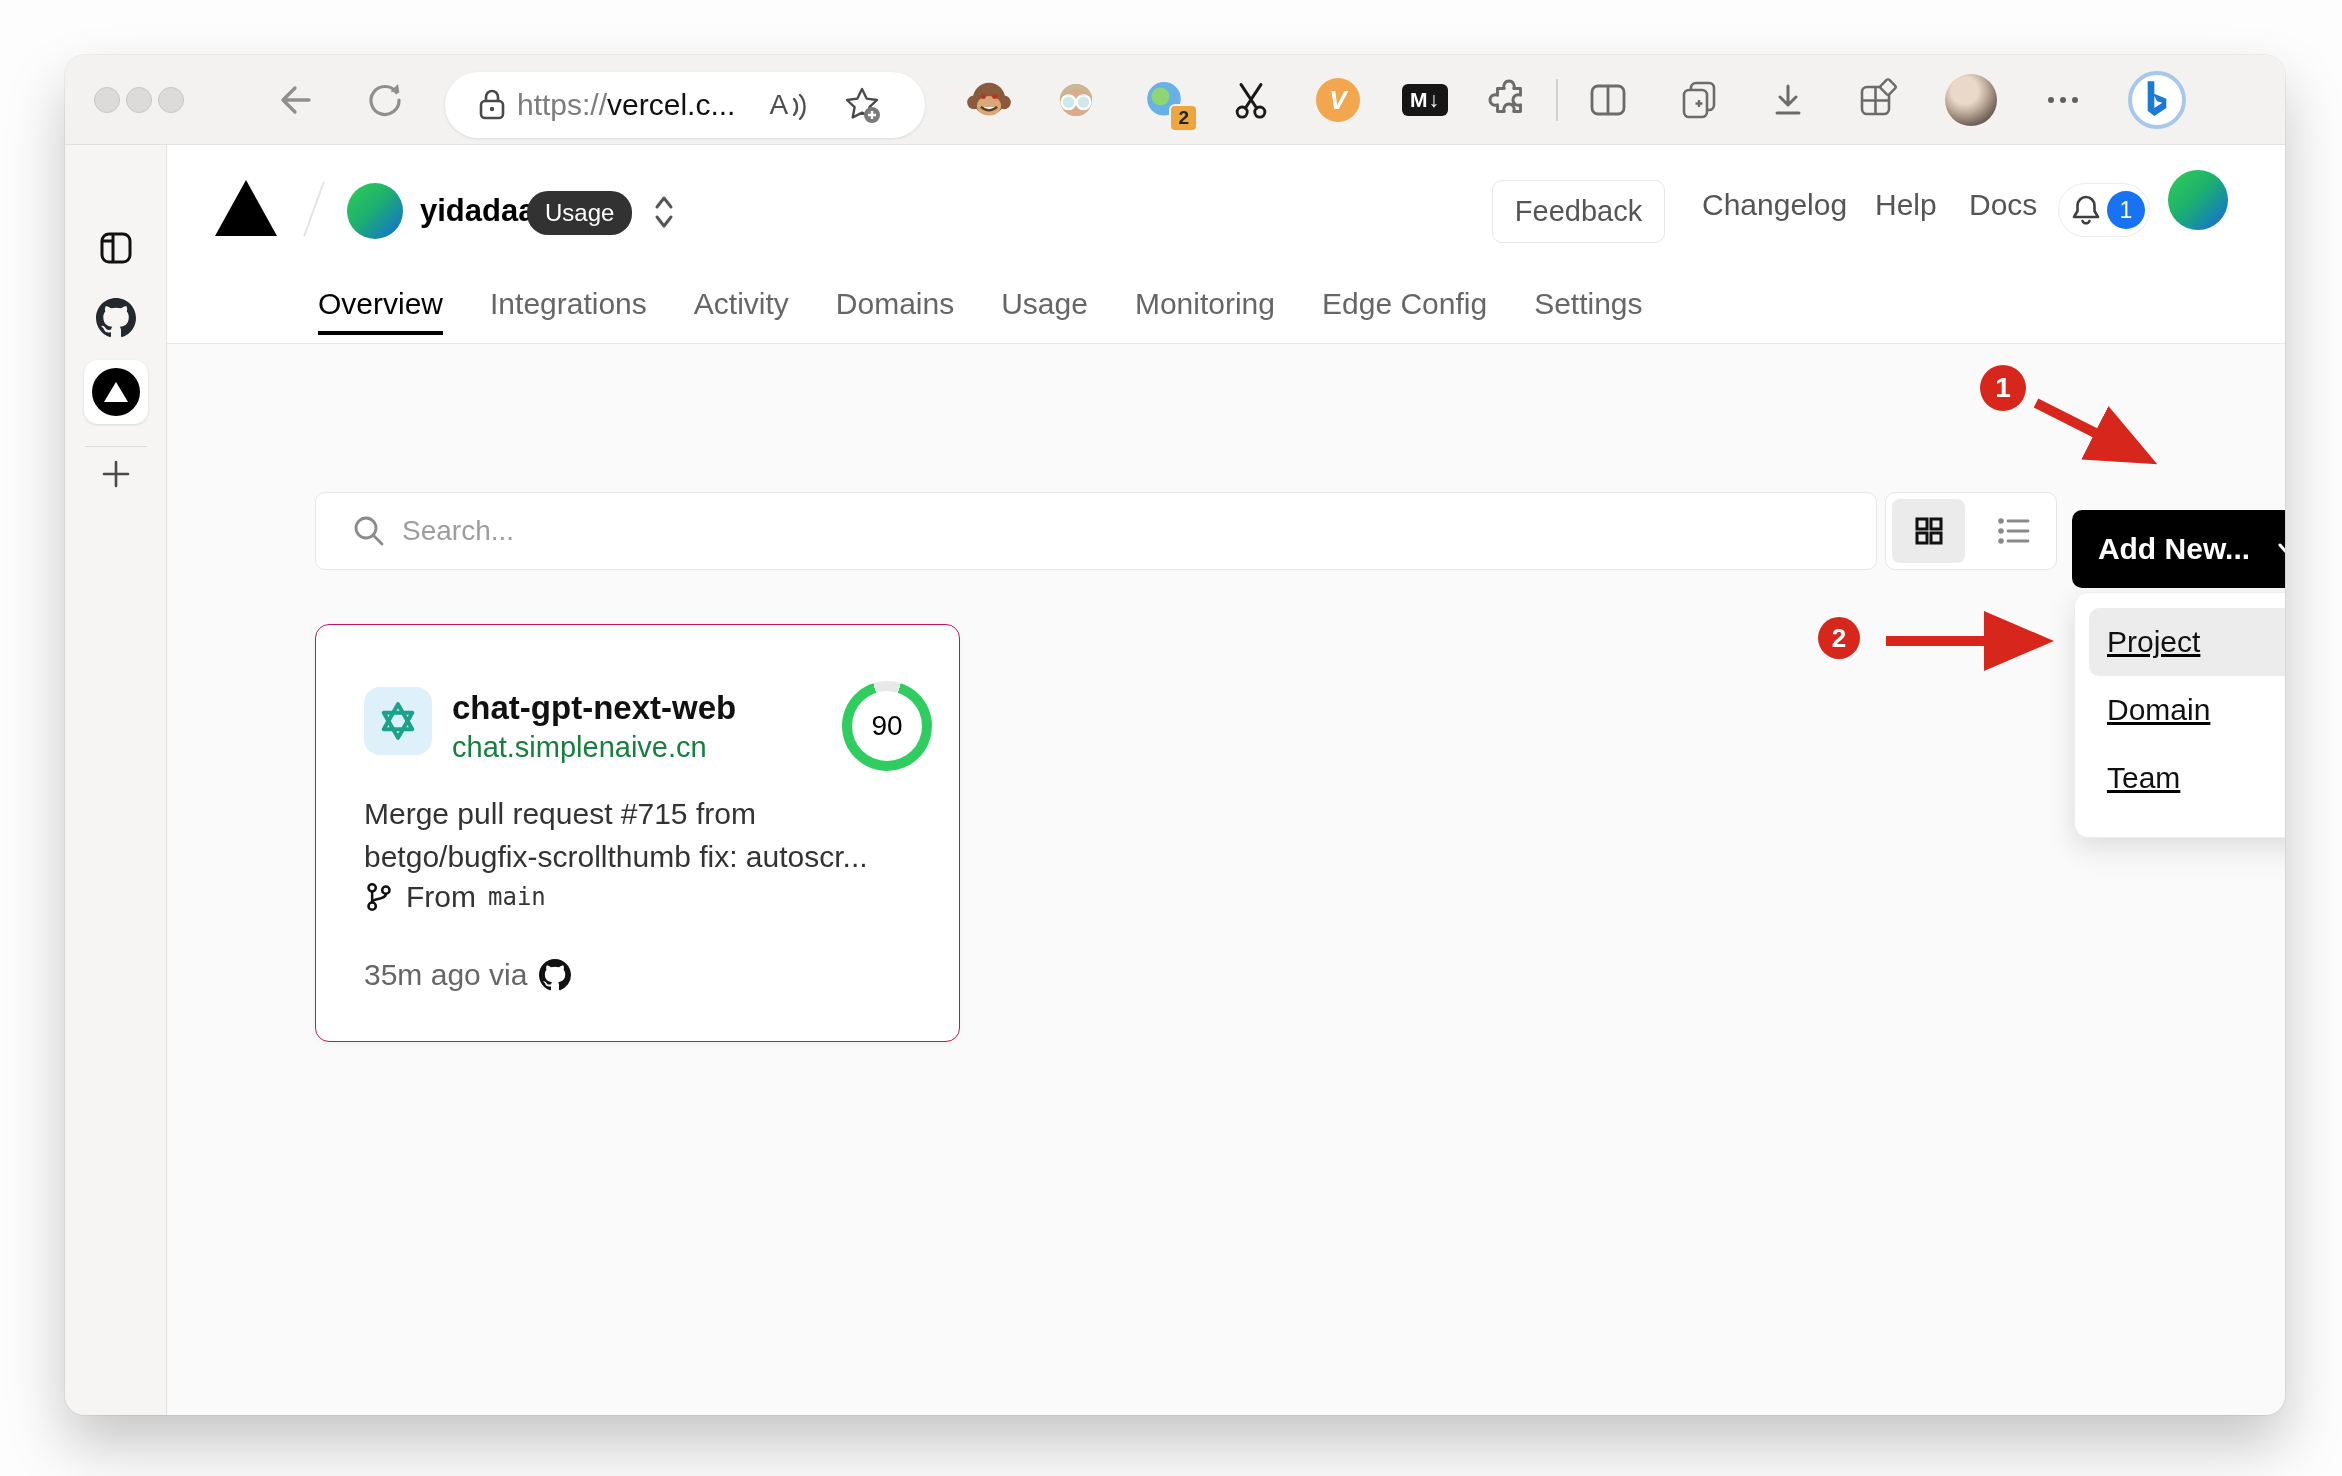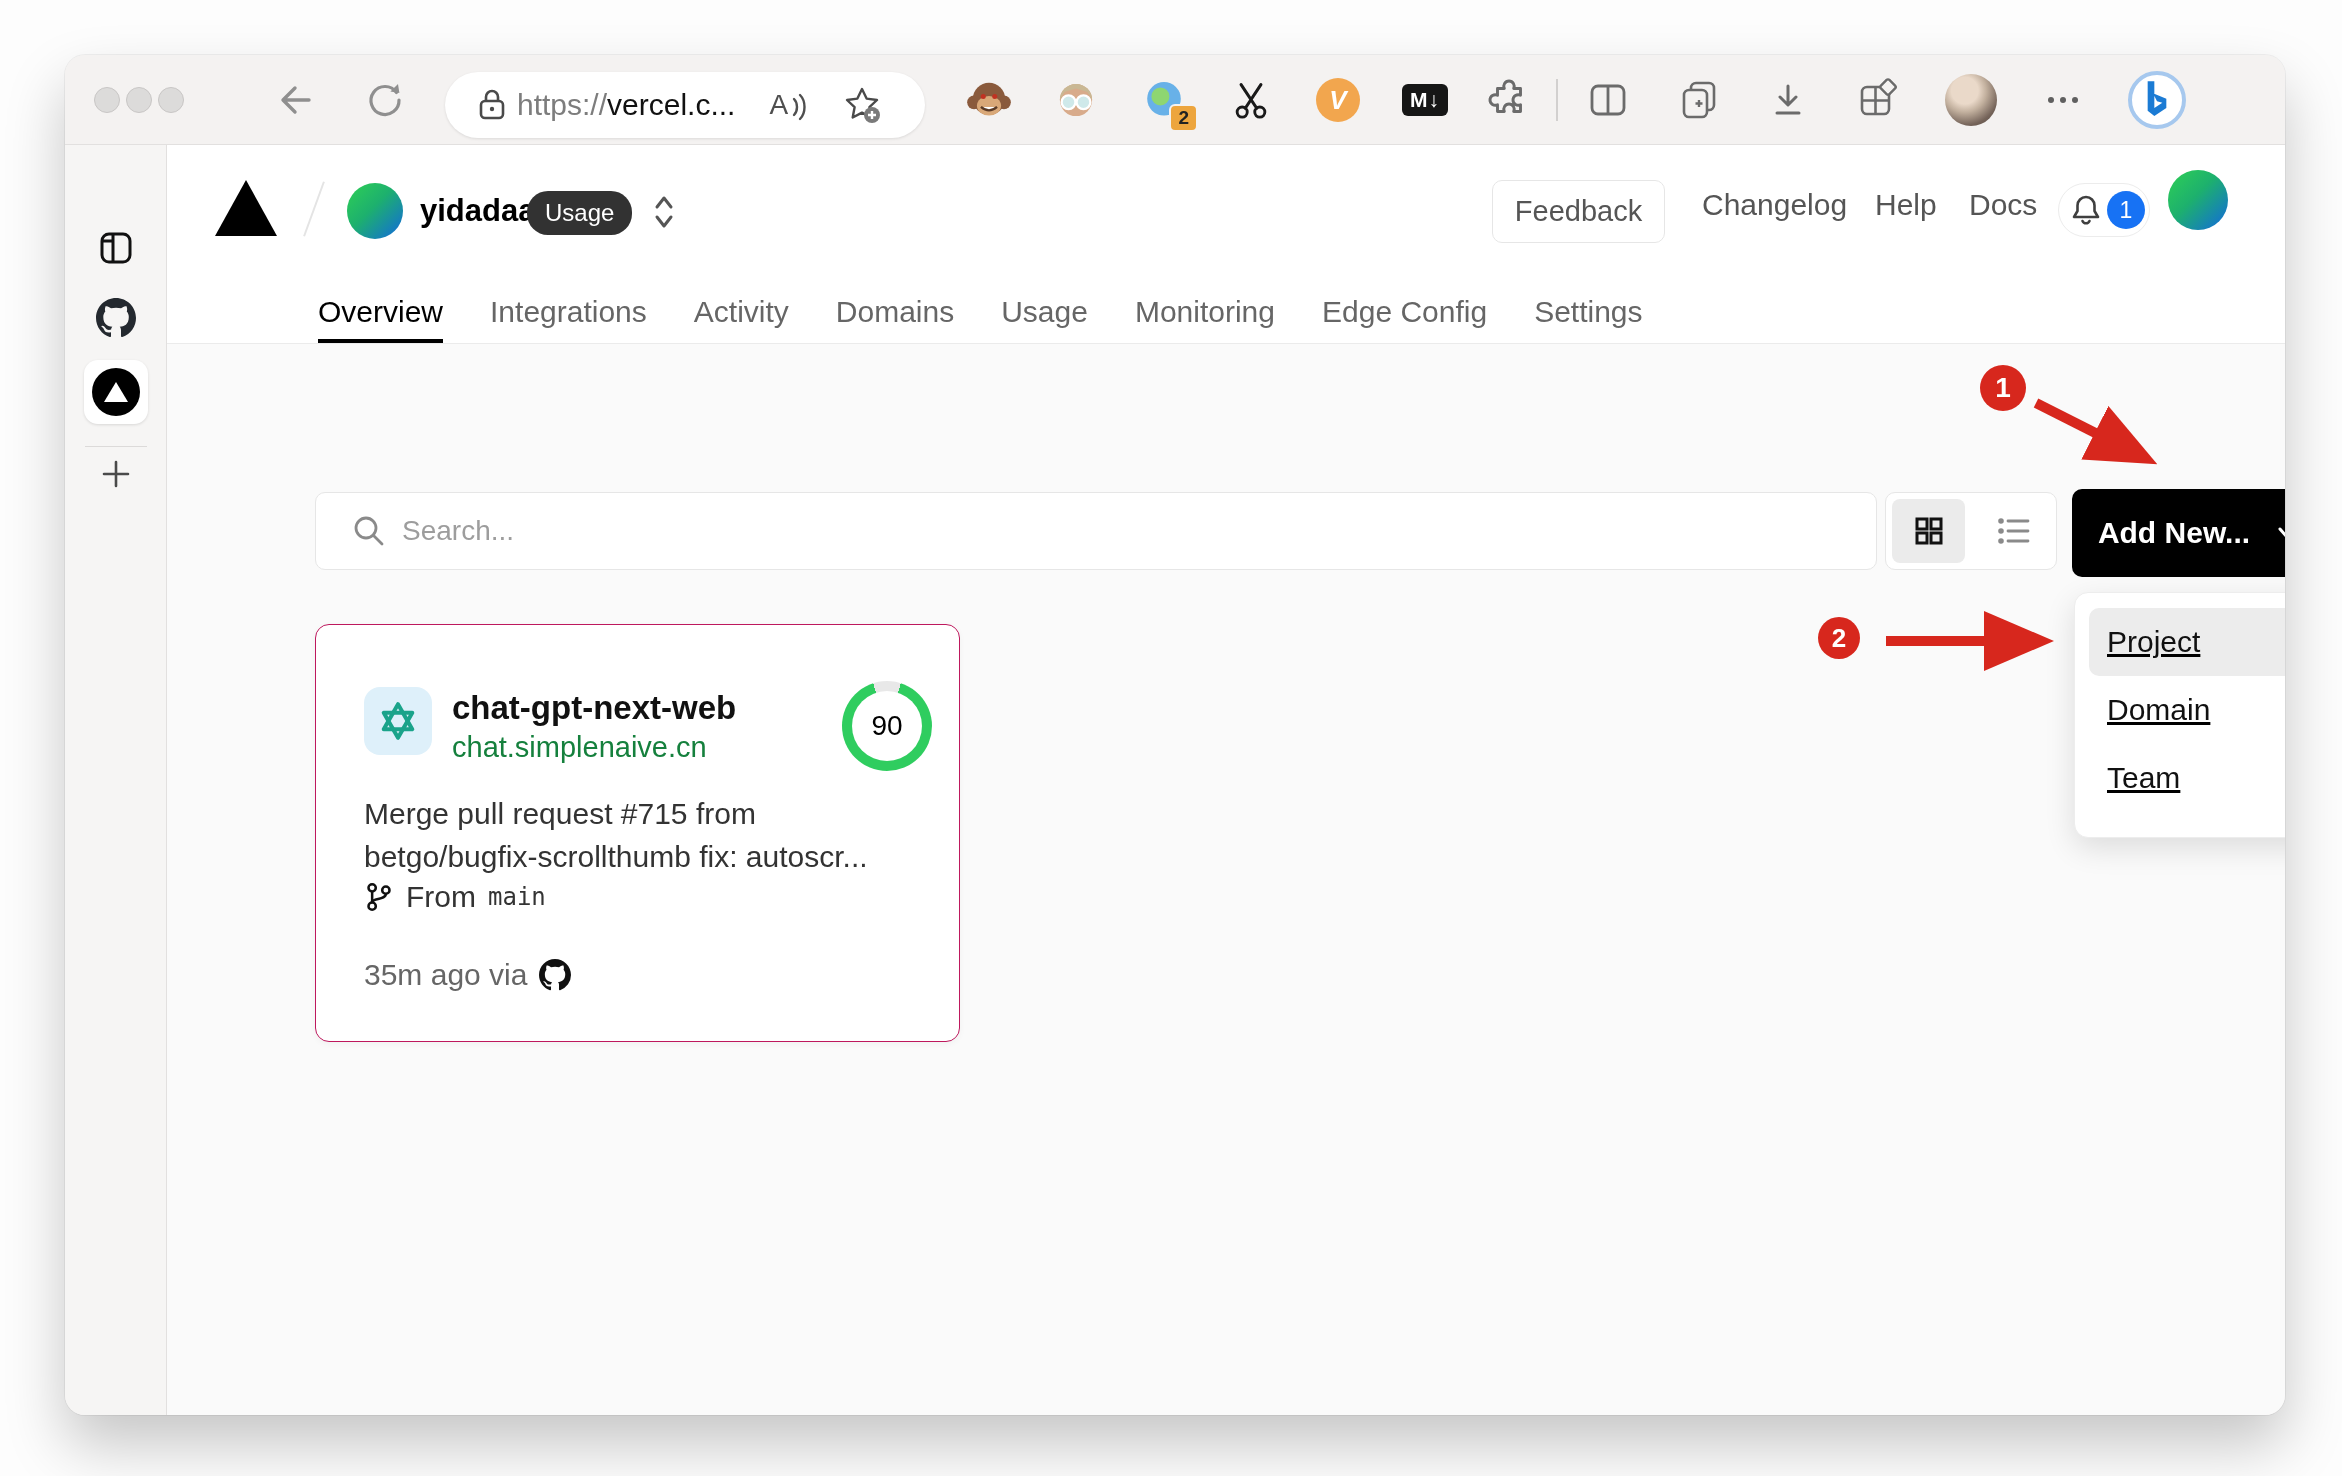--- a/index.html
+++ b/index.html
@@ -54,36 +54,36 @@
 
   .feedback { position:absolute; left:1325px; top:35px; width:173px; height:63px; border:1px solid #e6e6e6; border-radius:10px;
     background:#fff; color:#555; font-size:29px; display:flex; align-items:center; justify-content:center; }
   .hlink { position:absolute; top:43px; color:#555; font-size:30px; }
   .bellpill { position:absolute; left:1891px; top:38px; width:92px; height:54px; border:1px solid #ececec; background:#fff;
     border-radius:27px; display:flex; align-items:center; padding-left:10px; }
   .notif { margin-left:4px; width:38px; height:38px; border-radius:50%; background:#1772f4; color:#fff; font-size:23px;
     display:flex; align-items:center; justify-content:center; }
   .user-ava { position:absolute; left:2001px; top:25px; width:60px; height:60px; }
 
-  .tabs { position:absolute; left:151px; bottom:0; display:flex; gap:47px; height:62px; align-items:stretch; }
+  .tabs { position:absolute; left:151px; bottom:8px; display:flex; gap:47px; height:62px; align-items:stretch; }
   .tab { font-size:30px; color:#666; display:flex; align-items:center; position:relative; }
   .tab.active { color:#000; }
   .tab.active::after { content:""; position:absolute; left:0; right:0; bottom:0; height:4px; background:#000; }
 
   
   .searchbox { position:absolute; left:148px; top:347px; width:1562px; height:78px; background:#fff; border:1px solid #e6e6e6;
     border-radius:10px; display:flex; align-items:center; }
   .searchbox input { border:none; outline:none; font-size:28px; color:#333; flex:1; margin-left:14px; background:transparent;
     font-family:"Liberation Sans", sans-serif; }
   .searchbox input::placeholder { color:#9d9d9d; }
   .viewtoggle { position:absolute; left:1718px; top:347px; width:172px; height:78px; background:#fff; border:1px solid #e6e6e6;
     border-radius:10px; display:flex; }
   .vbtn { flex:1; margin:6px; border-radius:8px; display:flex; align-items:center; justify-content:center; }
   .vbtn.on { background:#ebebeb; }
-  .addnew { position:absolute; left:1905px; top:344px; width:256px; height:88px; background:#000; border-radius:10px;
+  .addnew { position:absolute; left:1905px; top:365px; width:256px; height:78px; background:#000; border-radius:10px;
     display:flex; align-items:center; justify-content:center; gap:22px; }
   .addnew span { color:#fff; font-size:30px; font-weight:bold; }
 
   
   .dropdown { position:absolute; left:1907px; top:447px; width:260px; height:246px; background:#fff; border:1px solid #ededed;
     border-radius:14px; box-shadow:0 10px 30px rgba(0,0,0,.12); padding:15px 14px;text-decoration:underline; }
   .ditem { height:68px; display:flex; align-items:center; padding-left:18px; font-size:30px; color:#111; border-radius:10px; }
   .ditem.hl { background:#ececec; }
 
   

